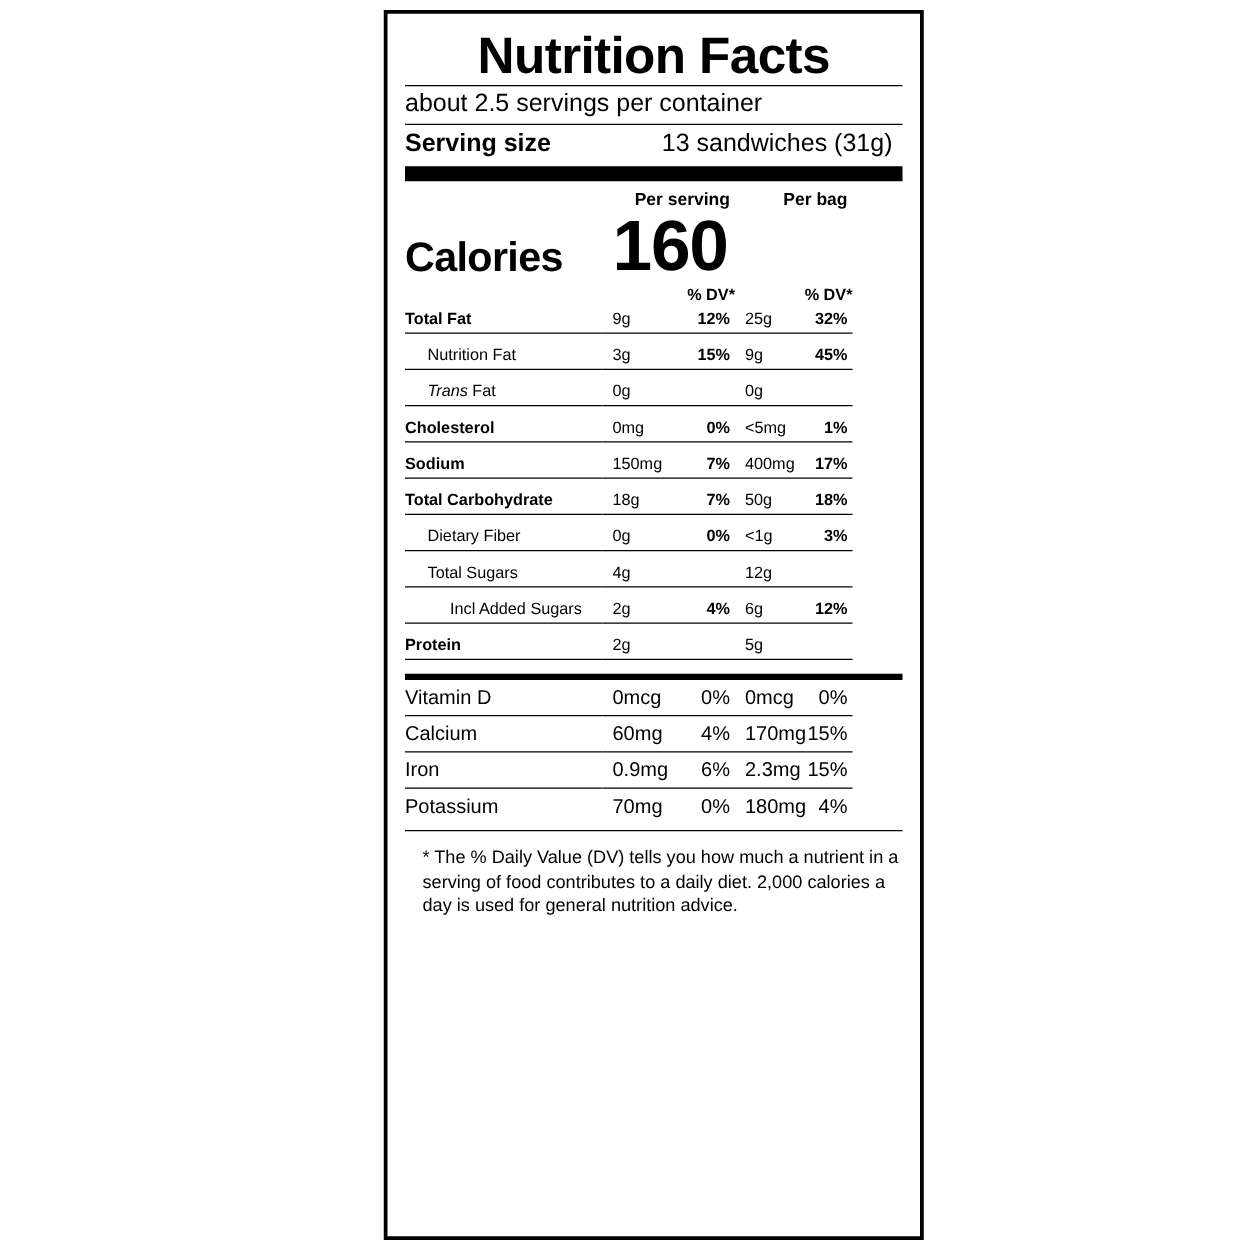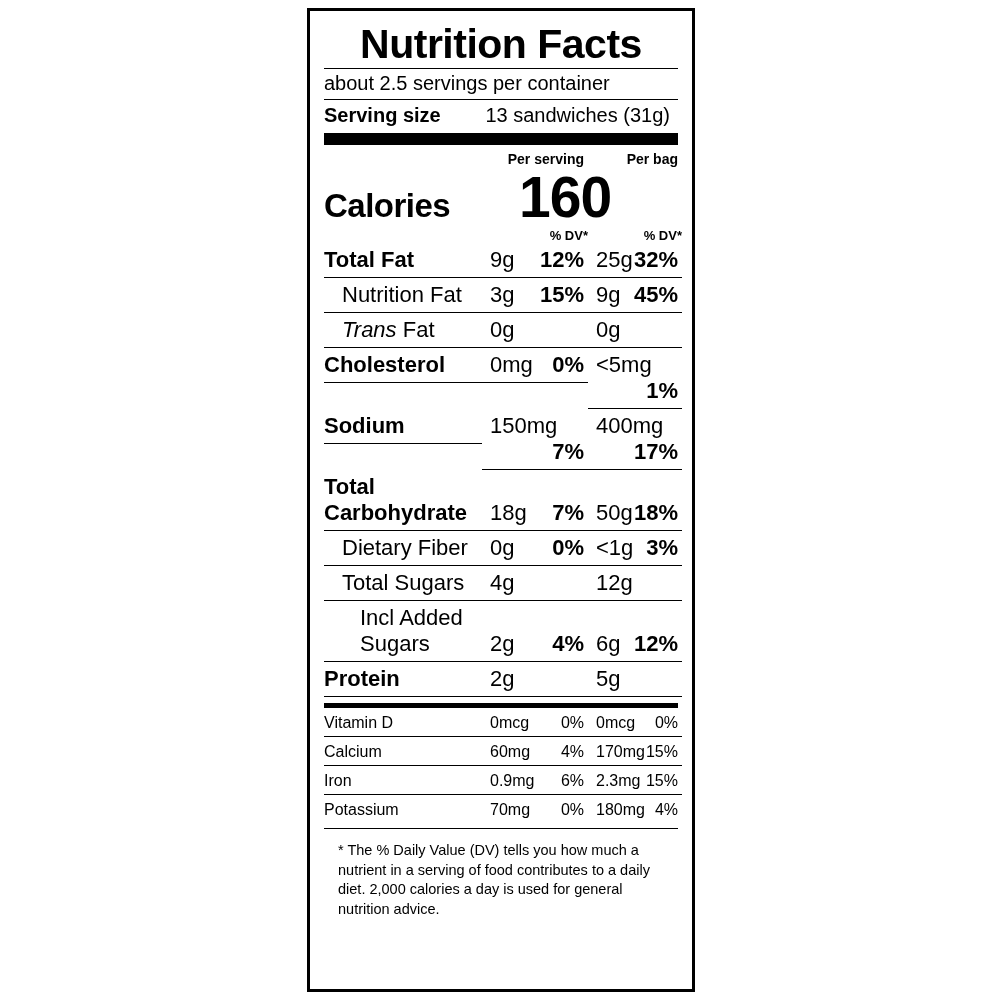--- a/index.html
+++ b/index.html
@@ -12,21 +12,21 @@
     height: 1000px;
     font-family: "Liberation Sans", sans-serif;
     color: #000000;
     position: relative;
   }
 
   .panel {
     position: absolute;
     left: 307px;
     top: 8px;
-    width: 388px;
+    width: 432px;
     height: 984px;
     border: 3px solid #000;
     background: #fff;
     box-sizing: border-box;
   }
 
   .inner {
     position: absolute;
     left: 14px;
     top: 8px;
@@ -89,21 +89,20 @@
     text-align: right;
     padding-right: 4px;
     padding-bottom: 1px;
   }
 
   
   .cal-band {
     display: flex;
     align-items: flex-end;
     padding: 2px 0 0 0;
-    gap: 29px;
   }
   .cal-label {
     font-size: 33px;
     font-weight: bold;
     letter-spacing: -0.5px;
     line-height: 1;
     padding-bottom: 2px;
   }
   .cal-num {
     font-size: 57px;
@@ -116,21 +115,21 @@
     font-weight: bold;
     text-align: right;
     padding-right: 4px;
     width: 100%;
   }
 
   
   .nrow {
     display: flex;
     align-items: baseline;
-    font-size: 22px;
+    font-size: 13px;
     min-height: 25px;
     padding-top: 4px;
   }
   .nrow .c-name { position: relative; }
   .nrow .c-ser, .nrow .c-bag { position: relative; }
 
   .nm { display: inline-block; }
   .bold { font-weight: bold; }
   .ind1 { padding-left: 18px; }
   .ind2 { padding-left: 36px; }

